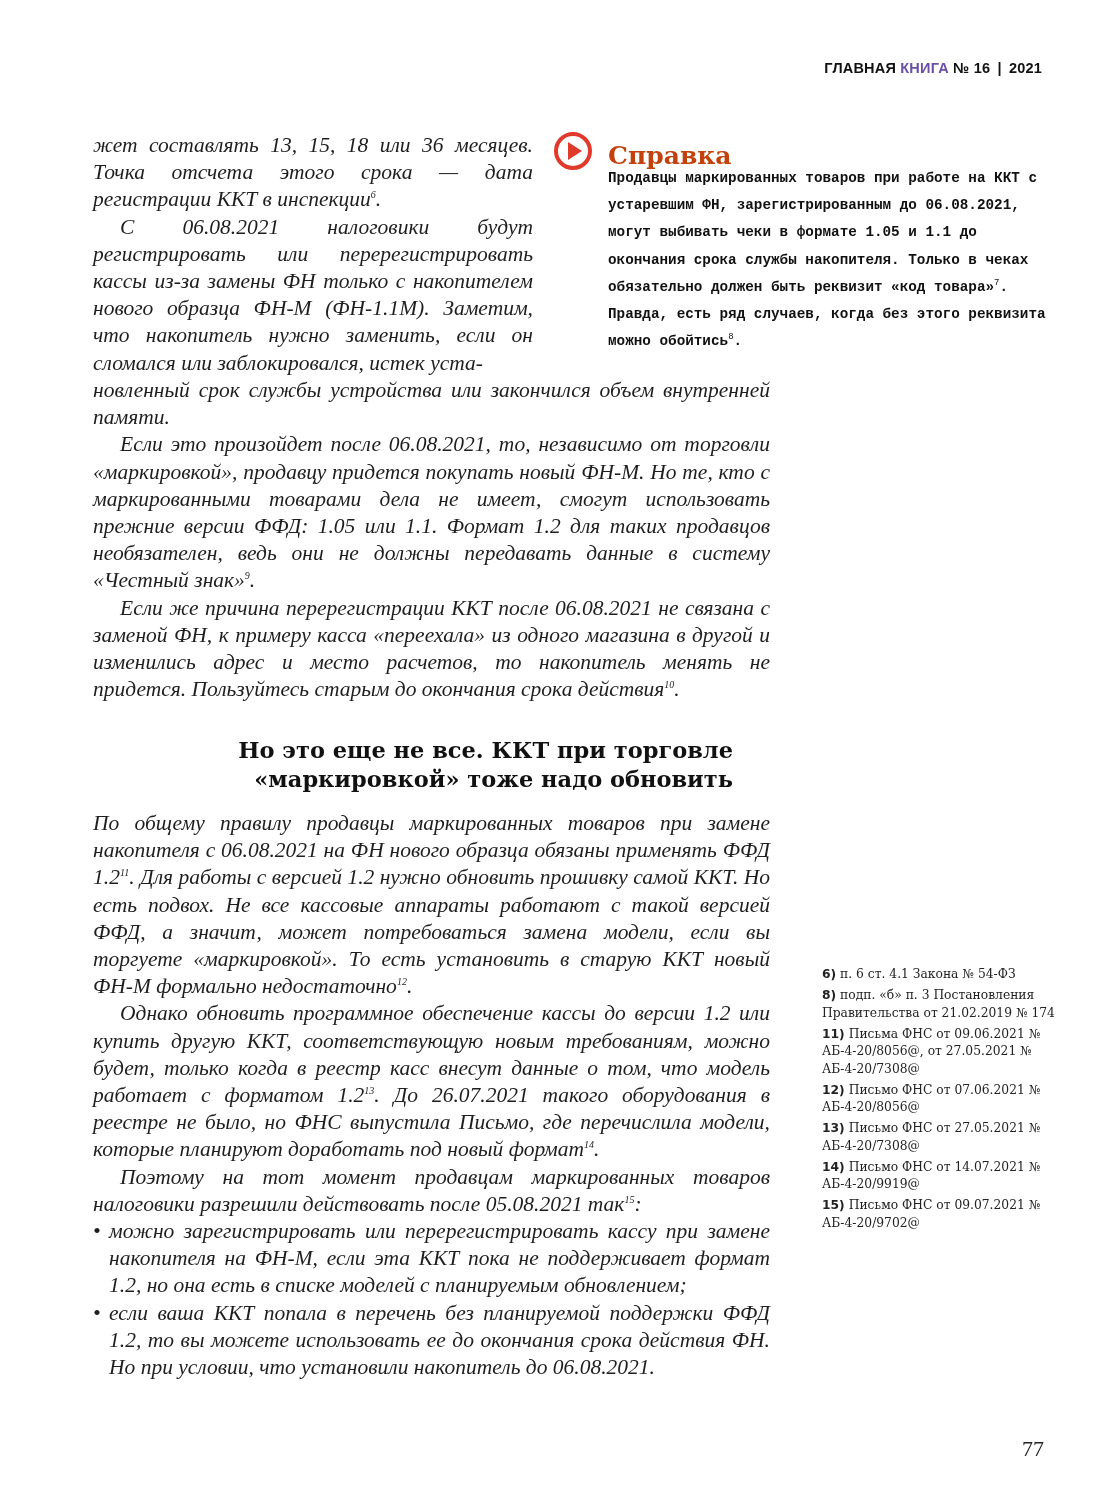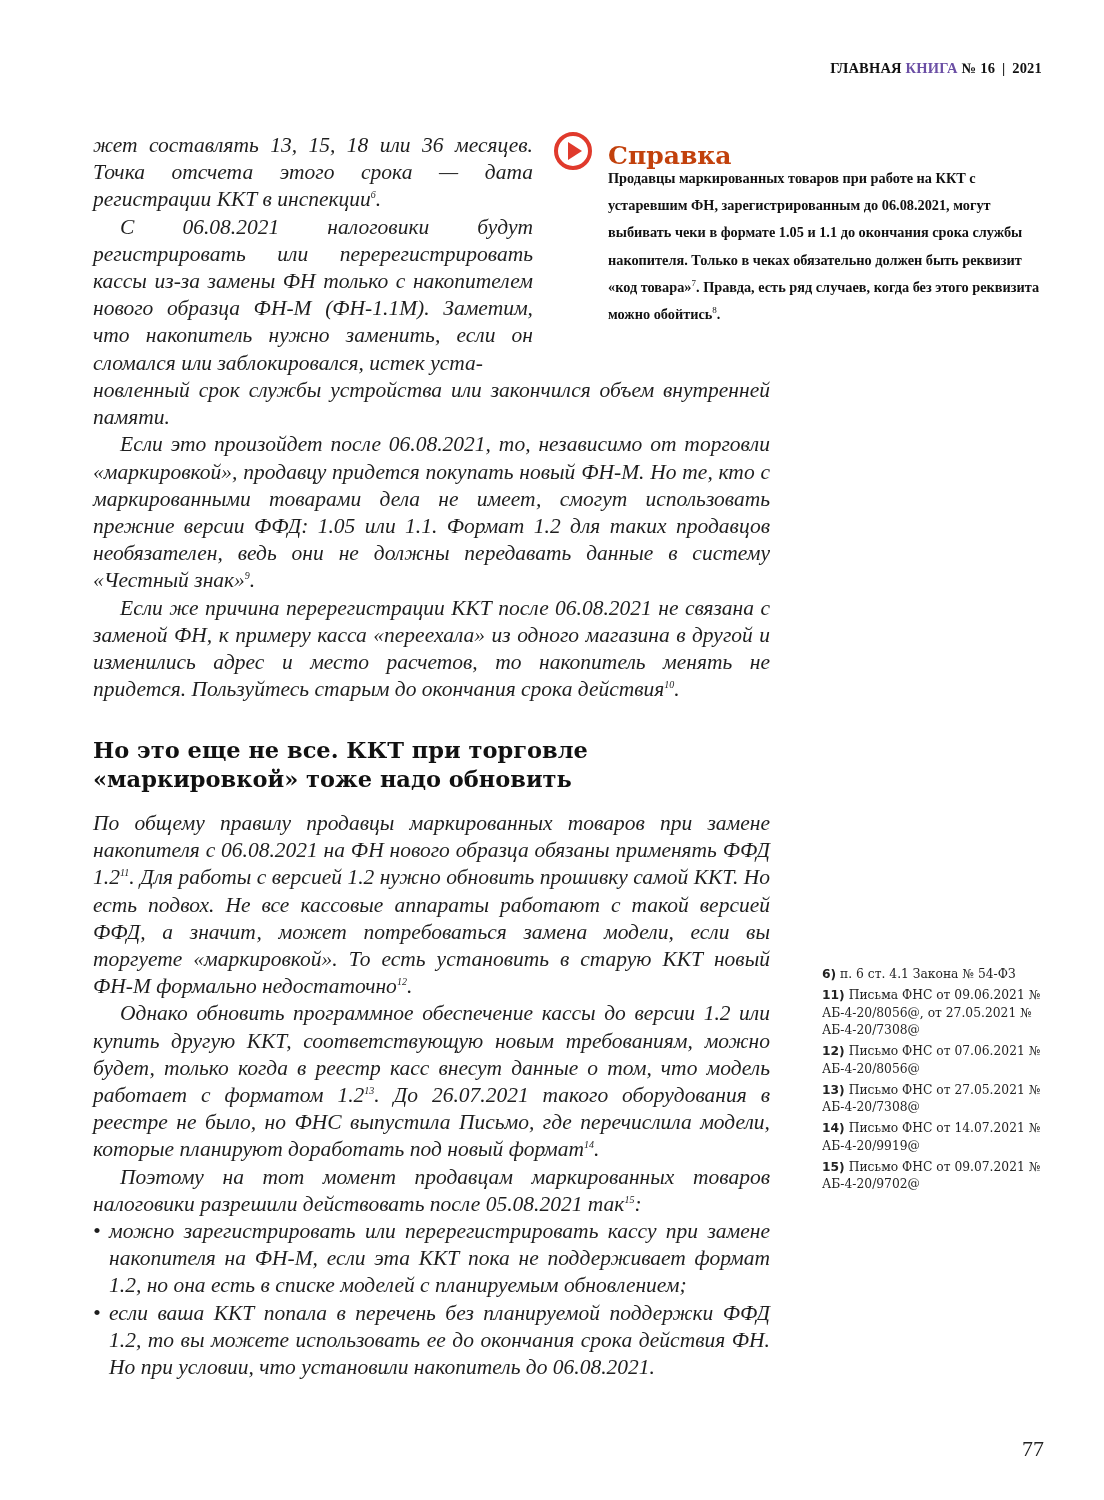--- a/index.html
+++ b/index.html
@@ -3,21 +3,21 @@
 <meta charset="utf-8">
 <style>
   html, body { margin: 0; padding: 0; background: #ffffff; }
   body {
     width: 1104px; height: 1500px; position: relative; overflow: hidden;
     font-family: "DejaVu Serif", "Liberation Serif", serif;
     color: #1a1a1a;
   }
   .running-head {
     position: absolute; top: 60px; right: 62px;
-    font-family: Liberation Serif, serif;
+    font-family: Liberation Sans, sans-serif;
     font-weight: bold; font-size: 14.5px; letter-spacing: 0.2px; color: #111;
   }
   .running-head .brand-accent { color: #6b4fa5; }
   .running-head .sep { margin: 0 3px; }
 
   .body-text {
     font-family: "Liberation Serif", "DejaVu Serif", serif;
     font-size: 21.5px; line-height: 27.2px; color: #1e1e1e;
     text-align: justify; margin: 0; font-style: italic;
   }
@@ -36,29 +36,29 @@
   .callout-icon {
     position: absolute; left: 0; top: 0; width: 40px; height: 40px;
   }
   .callout-title {
     position: absolute; left: 55px; top: 10px;
     font-family: "DejaVu Serif", "Liberation Serif", serif; font-weight: bold;
     font-size: 25px; color: #c2410c;
   }
   .callout-body {
     position: absolute; left: 55px; top: 34px; width: 440px;
-    font-family: Liberation Serif, serif; font-weight: bold;
+    font-family: Liberation Mono, monospace; font-weight: bold;
     font-size: 14.3px; line-height: 27.2px; color: #111; margin: 0;
   }
   .callout-body sup { font-size: 9px; vertical-align: 6px; font-weight: normal; }
 
   .section-heading {
     position: absolute; left: 93px; top: 736px; width: 640px;
     font-family: "DejaVu Serif", "Liberation Serif", serif; font-weight: bold;
-    font-size: 22.5px; line-height: 29px; color: #111; margin: 0;
+    font-size: 22.5px; line-height: 29px; color: #111; margin: 0; text-align: right;
   }
   .col-bottom {
     position: absolute; left: 93px; top: 810px; width: 677px;
   }
   .bullet-list { list-style: none; margin: 0; padding: 0; }
   .bullet-list li {
     position: relative; padding-left: 16px;
   }
   .bullet-list li::before {
     content: "•"; position: absolute; left: 0; top: 0;
@@ -117,20 +117,21 @@
   <p class="body-text indent"><span>Однако обновить программное обеспечение кассы до версии 1.2 или купить другую ККТ, соответствующую новым требованиям, можно будет, только когда в реестр касс внесут данные о том, что модель работает с форматом 1.2</span><sup>13</sup><span>. До 26.07.2021 такого оборудования в реестре не было, но ФНС выпустила Письмо, где перечислила модели, которые планируют доработать под новый формат</span><sup>14</sup><span>.</span></p>
   <p class="body-text indent"><span>Поэтому на тот момент продавцам маркированных товаров налоговики разрешили действовать после 05.08.2021 так</span><sup>15</sup><span>:</span></p>
   <ul class="bullet-list body-text">
     <li>можно зарегистрировать или перерегистрировать кассу при замене накопителя на ФН-М, если эта ККТ пока не поддерживает формат 1.2, но она есть в списке моделей с планируемым обновлением;</li>
     <li>если ваша ККТ попала в перечень без планируемой поддержки ФФД 1.2, то вы можете использовать ее до окончания срока действия ФН. Но при условии, что установили накопитель до 06.08.2021.</li>
   </ul>
 </div>
 
 <div class="footnotes">
   <p class="footnote"><b>6)</b> <span>п. 6 ст. 4.1 Закона № 54-ФЗ</span></p>
+  <p class="footnote"><b>8)</b> <span>подп. «б» п. 3 Постановления Правительства от 21.02.2019 № 174</span></p>
   <p class="footnote"><b>11)</b> <span>Письма ФНС от 09.06.2021 № АБ-4-20/8056@, от 27.05.2021 № АБ-4-20/7308@</span></p>
   <p class="footnote"><b>12)</b> <span>Письмо ФНС от 07.06.2021 № АБ-4-20/8056@</span></p>
   <p class="footnote"><b>13)</b> <span>Письмо ФНС от 27.05.2021 № АБ-4-20/7308@</span></p>
   <p class="footnote"><b>14)</b> <span>Письмо ФНС от 14.07.2021 № АБ-4-20/9919@</span></p>
   <p class="footnote"><b>15)</b> <span>Письмо ФНС от 09.07.2021 № АБ-4-20/9702@</span></p>
 </div>
 
 <div class="page-number">77</div>
 
 </body></html>

